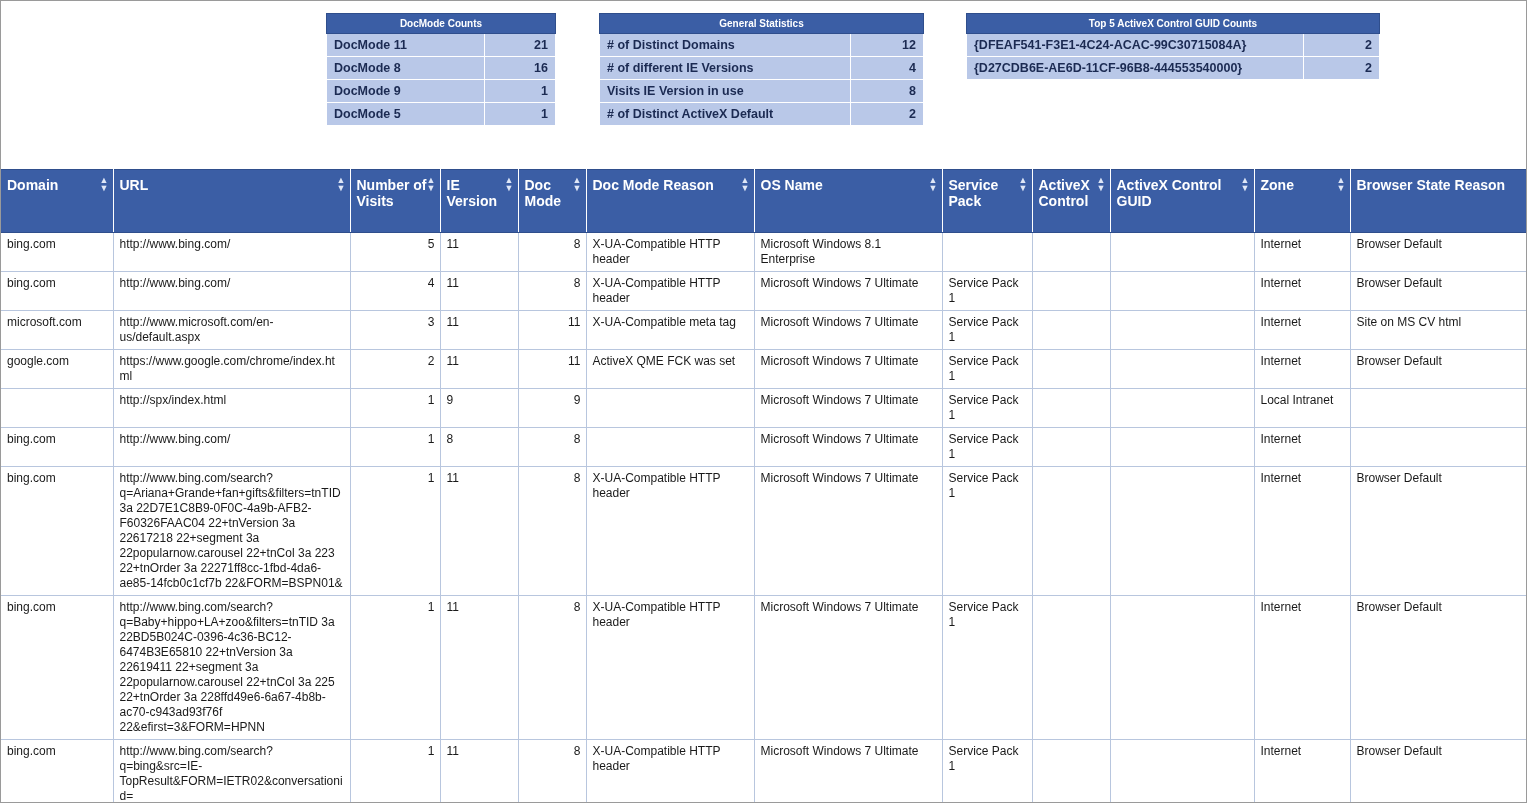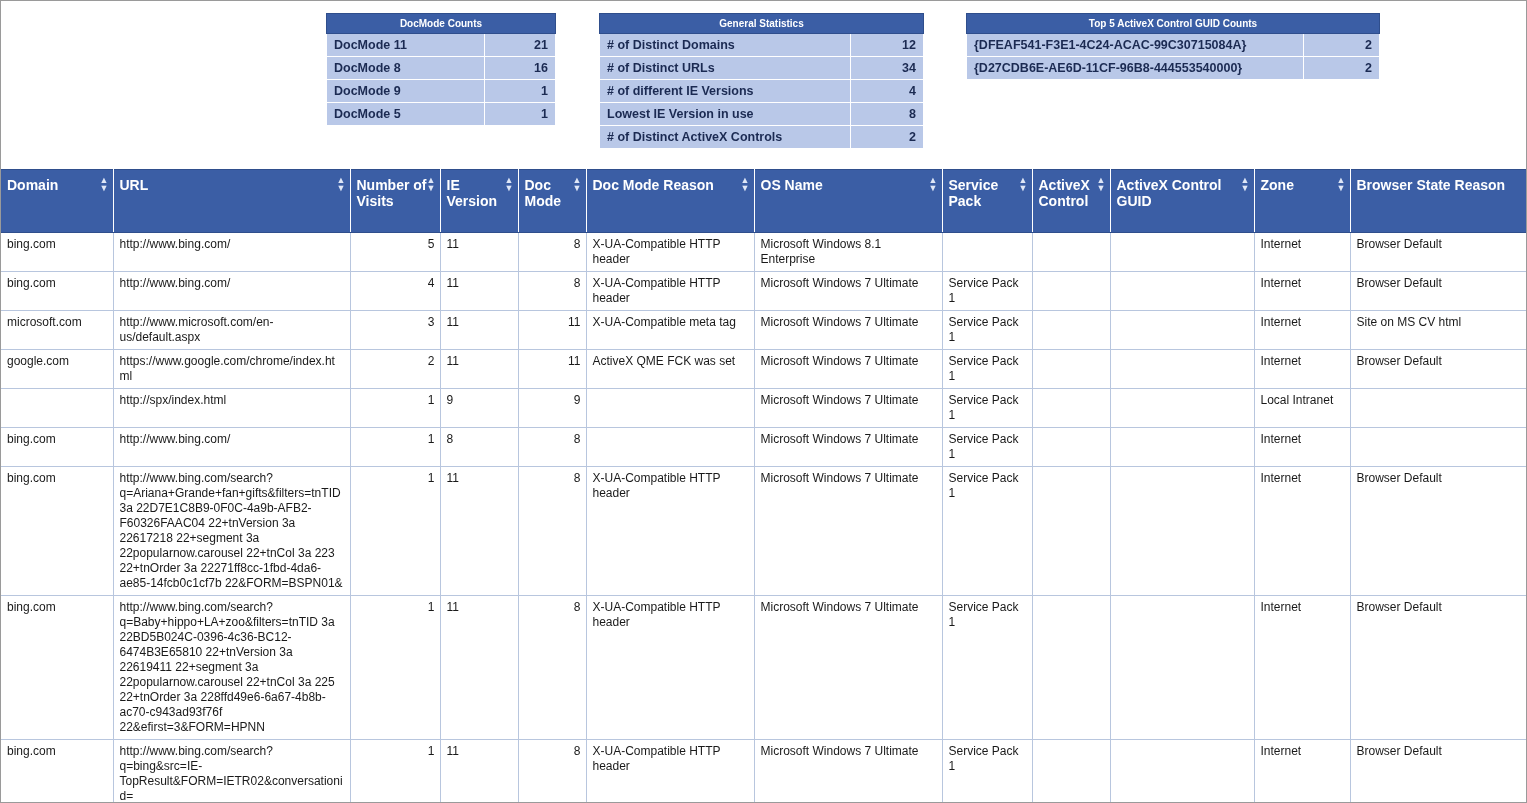--- a/index.html
+++ b/index.html
@@ -153,33 +153,29 @@
       <tr>
         <th colspan="2">General Statistics</th>
       </tr>
     </thead>
     <tbody>
       <tr>
         <td class="lbl"># of Distinct Domains</td>
         <td class="val">12</td>
       </tr>
       <tr>
-        <td class="lbl"># of Distinct URLs</td>
-        <td class="val">34</td>
-      </tr>
-      <tr>
         <td class="lbl"># of different IE Versions</td>
         <td class="val">4</td>
       </tr>
       <tr>
-        <td class="lbl">Lowest IE Version in use</td>
+        <td class="lbl">Visits IE Version in use</td>
         <td class="val">8</td>
       </tr>
       <tr>
-        <td class="lbl"># of Distinct ActiveX Controls</td>
+        <td class="lbl"># of Distinct ActiveX Default</td>
         <td class="val">2</td>
       </tr>
     </tbody>
   </table>
 
   <table class="summary" id="activex-table">
     <thead>
       <tr>
         <th colspan="2">Top 5 ActiveX Control GUID Counts</th>
       </tr>

